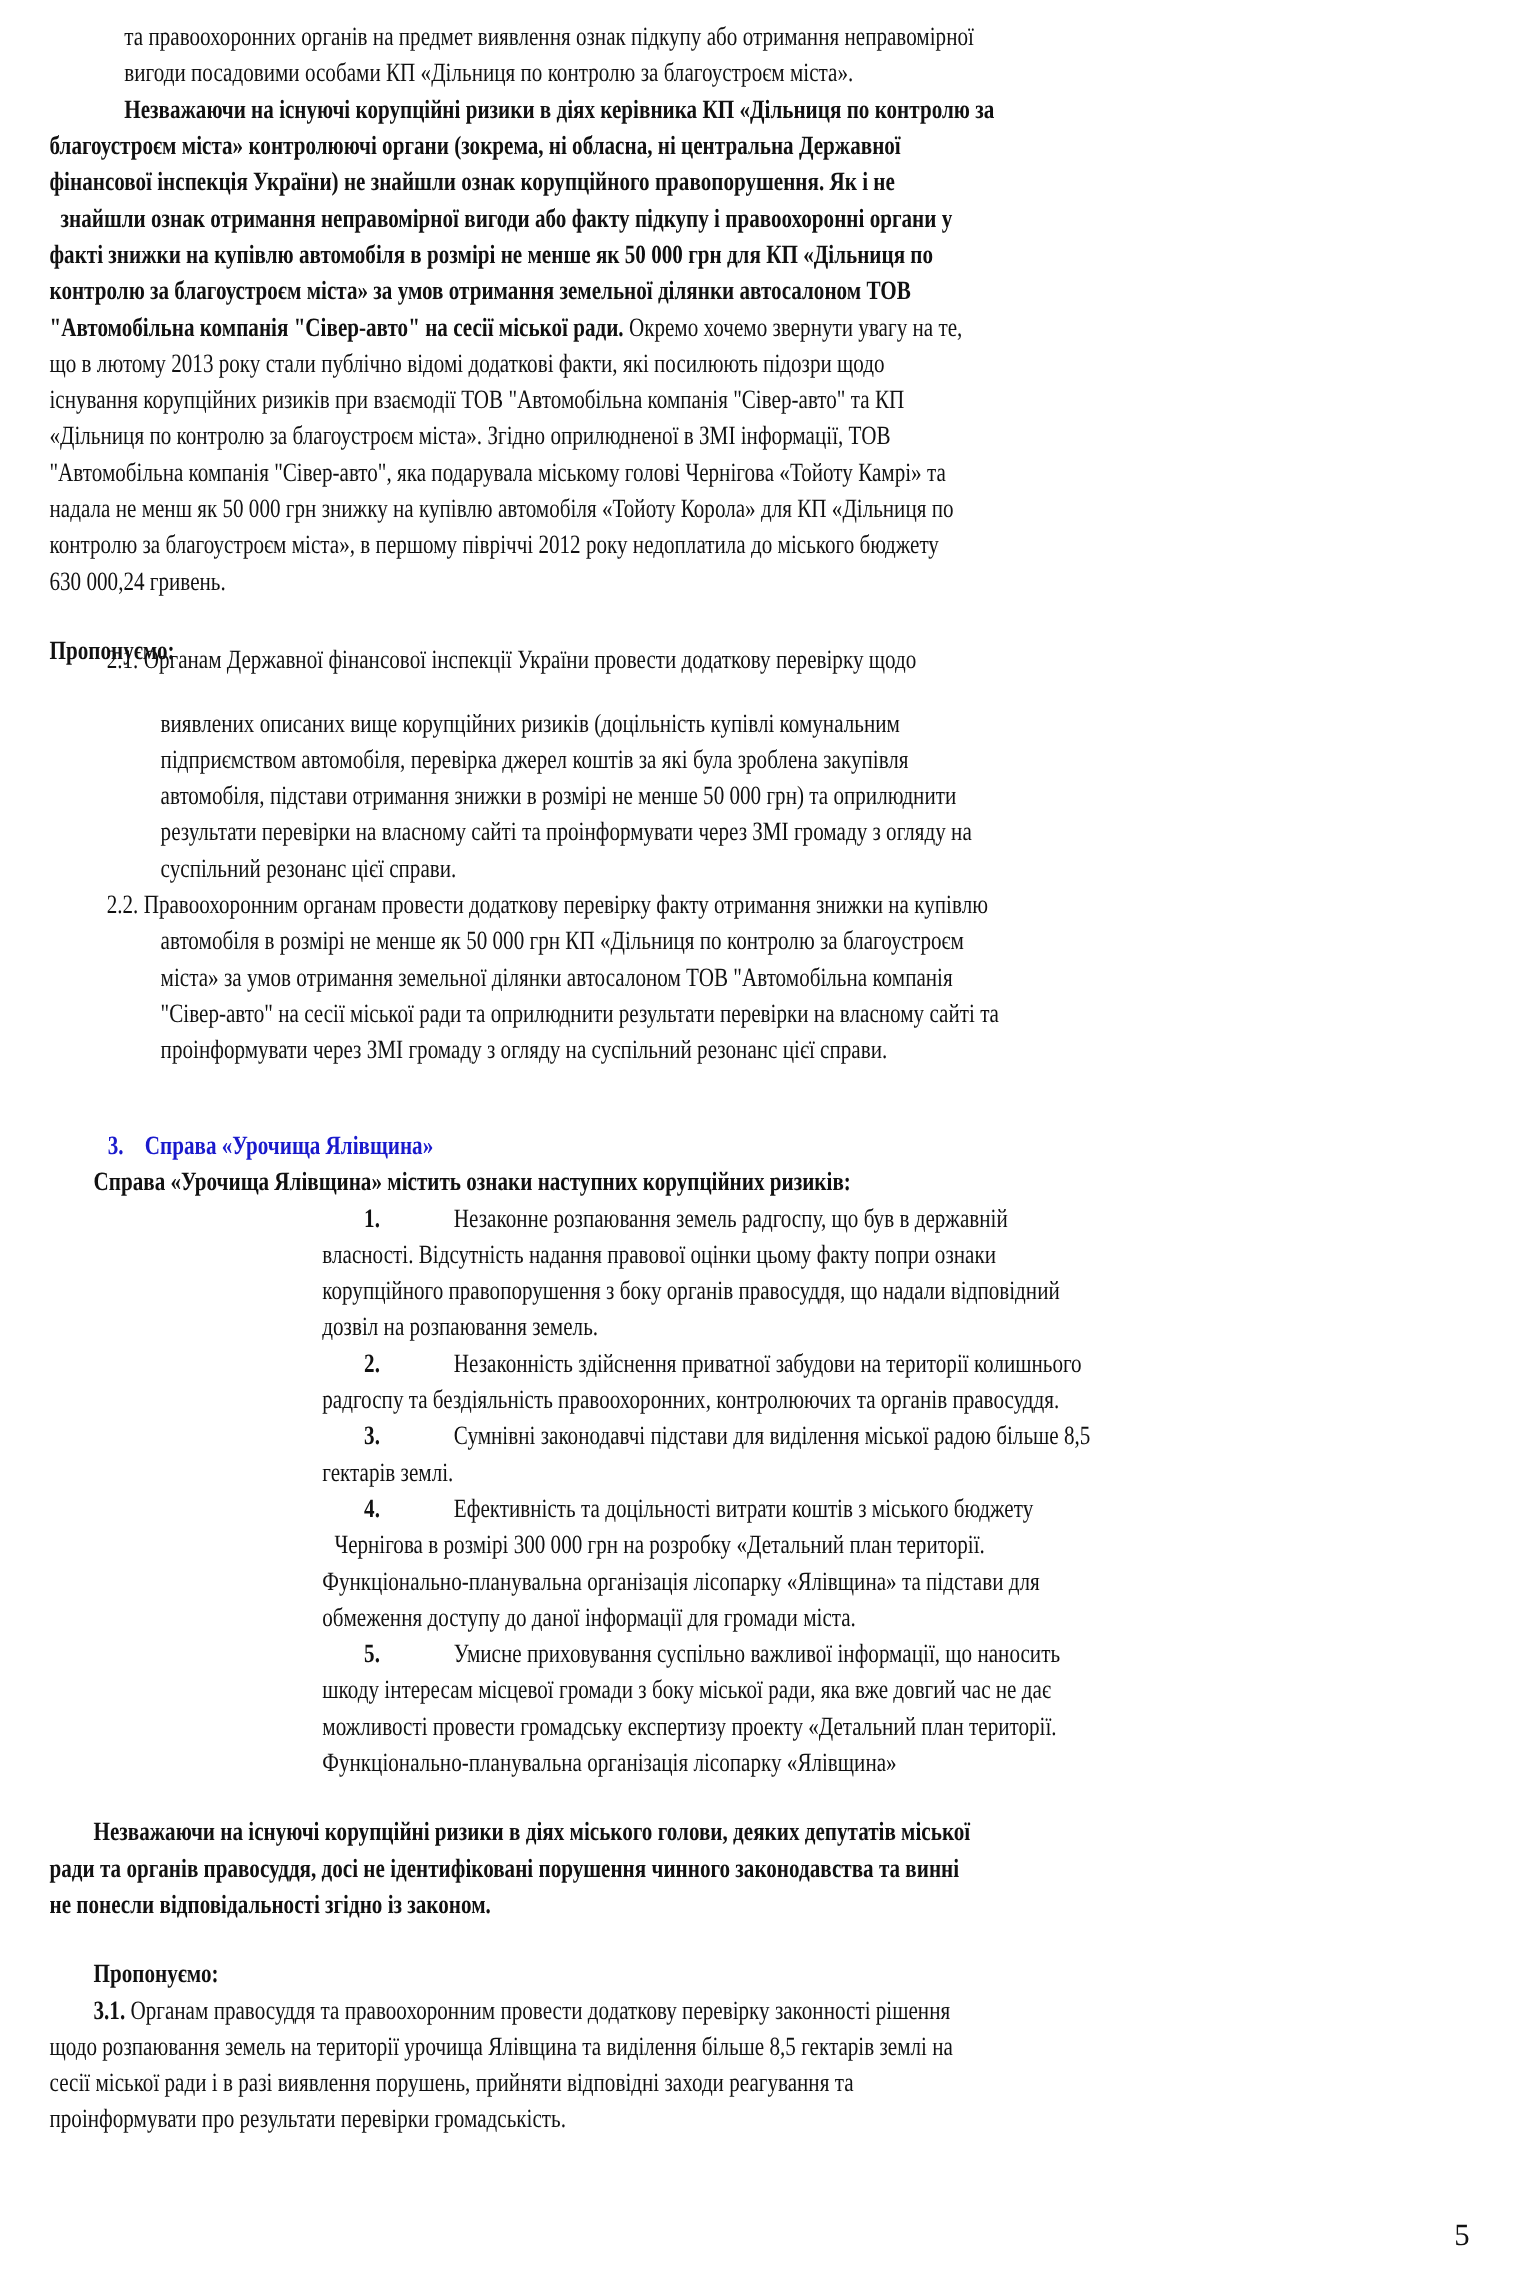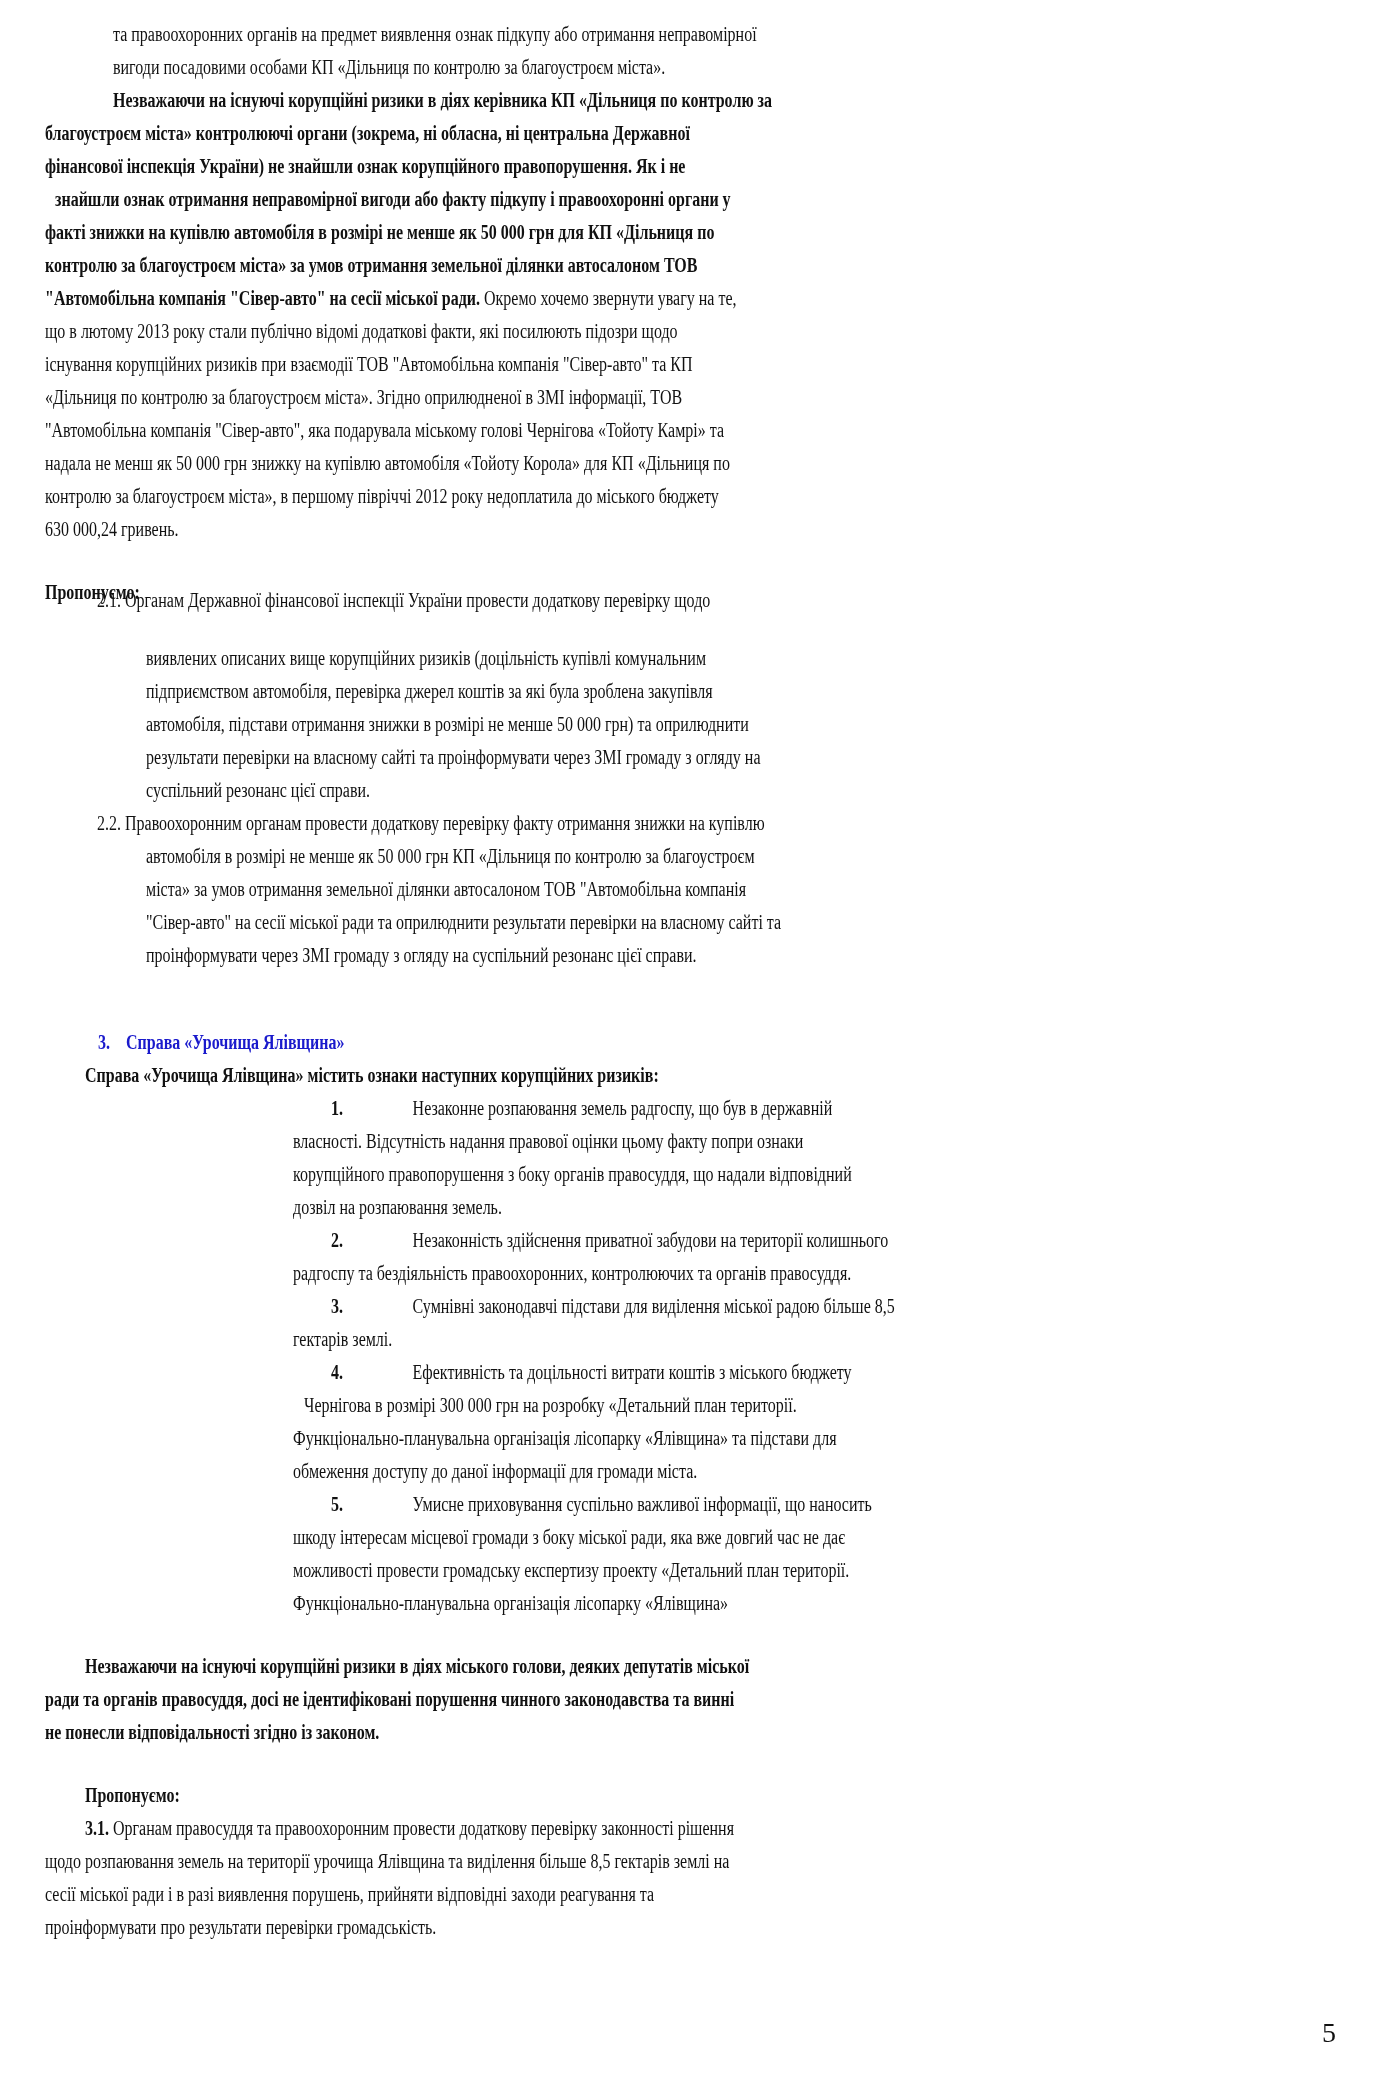--- a/index.html
+++ b/index.html
@@ -11,21 +11,21 @@
       font-family: "Liberation Serif", "DejaVu Serif", serif;
       color: #111111;
     }
     .page {
       position: absolute;
       left: 0; top: 0;
       width: 1381px; height: 2077px;
     }
     .line {
       position: absolute;
-      font-size: 20px;
+      font-size: 24px;
       line-height: 33px;
       white-space: nowrap;
     }
     .bold { font-weight: bold; }
     .under { text-decoration: underline; }
     .blue { color: #1a1acc; font-weight: bold; }
     .num { font-weight: bold; display: inline-block; width: 102px; }
     .pagenum {
       position: absolute;
       left: 1322px; top: 2017px;

